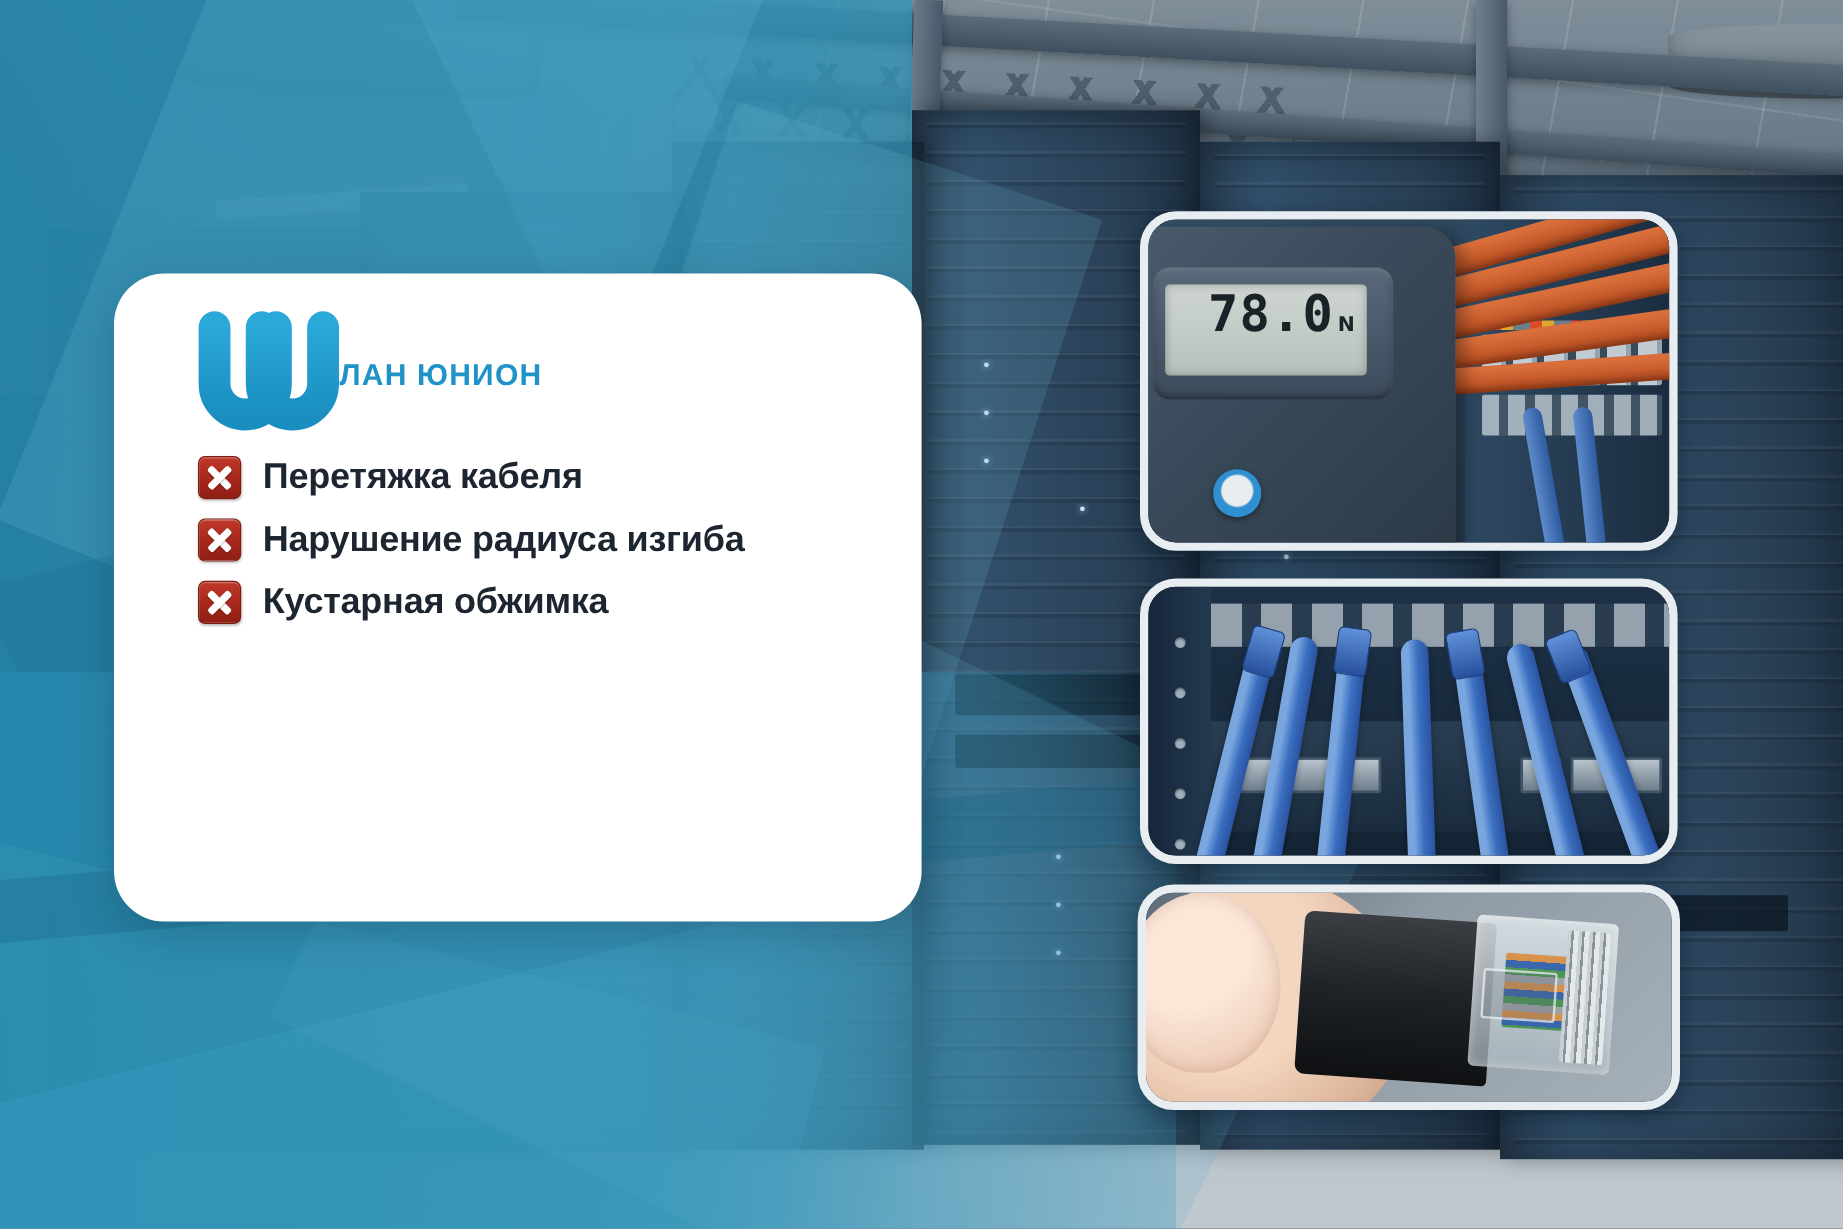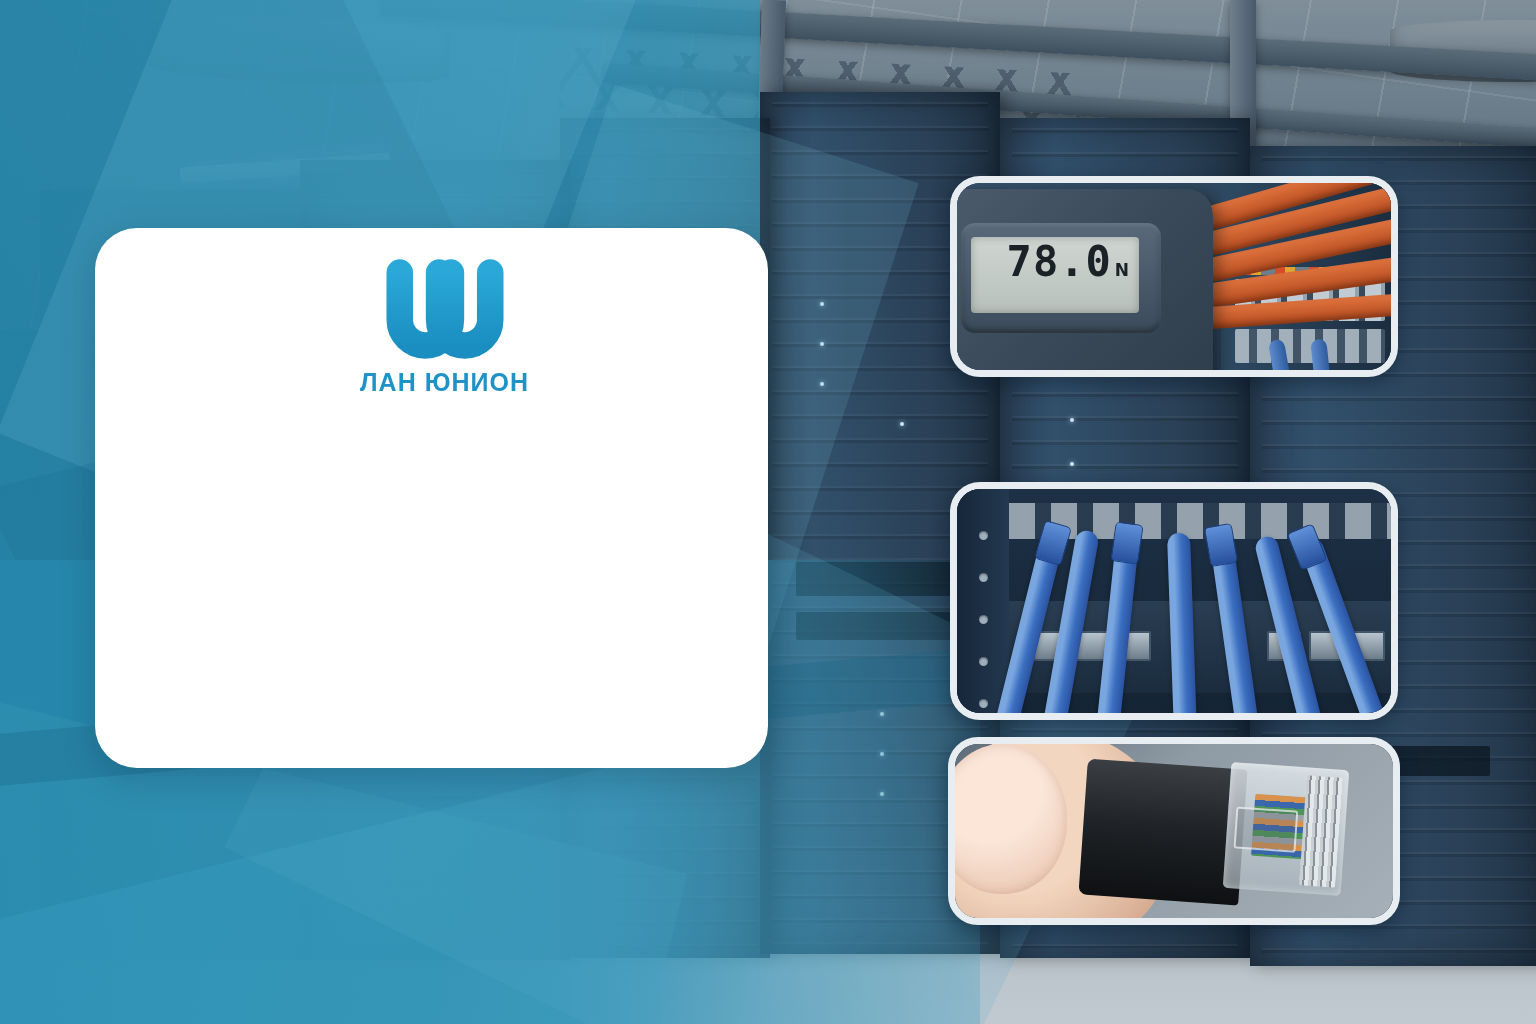--- a/index.html
+++ b/index.html
@@ -126,21 +126,21 @@
     position: absolute;
     left: 95px; top: 228px; width: 673px; height: 540px;
     background: #ffffff;
     border-radius: 42px;
     box-shadow: 0 10px 34px rgba(10,32,50,.22);
     padding: 24px 44px 28px 70px;
   }
 
   .logo-wrap {
     width: 100%;
-    display: flex; flex-direction: column; align-items: center;
+    display: flex; flex-direction: row; align-items: center;
     margin-top: 6px;
     text-align: right;
   }
   .logo-mark { width: 118px; height: 104px; display: block; }
   .logo-word {
     margin-top: 6px;
     font-size: 25px; font-weight: 700; letter-spacing: 1px;
     color: #1f93c7;
     font-family: "Liberation Sans", sans-serif;
   }
@@ -181,21 +181,21 @@
 
   
   .photo {
     position: absolute;
     border: 7px solid #e8edf1;
     border-radius: 30px;
     overflow: hidden;
     box-shadow: 0 6px 20px rgba(5,20,35,.45);
     background: #22394f;
   }
-  .photo-1 { left: 950px; top: 176px; width: 448px; height: 201px; }
+  .photo-1 { left: 950px; top: 176px; width: 448px; height: 283px; }
   .photo-2 { left: 950px; top: 482px; width: 448px; height: 238px; }
   .photo-3 { left: 948px; top: 737px; width: 452px; height: 188px; }
 
   .pinner { position: absolute; inset: 0; overflow: hidden; }
 
   
   .p1-bg { position: absolute; inset: 0; background: linear-gradient(135deg,#37536d,#24394d); }
   .p1-rack {
     position: absolute; right: 0; top: 0; width: 170px; height: 100%;
     background: linear-gradient(90deg,#2e4a63,#1b2d40);
@@ -429,20 +429,34 @@
             <stop offset="1" stop-color="#1a8ec0"></stop>
           </linearGradient>
         </defs>
         <path d="M14 14 L14 62 A26 26 0 0 0 66 62 L66 14" fill="none" stroke="url(#lgrad)" stroke-width="27" stroke-linecap="round"></path>
         <path d="M54 14 L54 62 A26 26 0 0 0 106 62 L106 14" fill="none" stroke="url(#lgrad)" stroke-width="27" stroke-linecap="round"></path>
       </svg>
       <div class="logo-word">ЛАН ЮНИОН</div>
     </div>
 
 
+    <div class="bullets">
+      <div class="bullet">
+        <span class="x-icon"></span>
+        <span class="bullet-label">Перетяжка кабеля</span>
+      </div>
+      <div class="bullet">
+        <span class="x-icon"></span>
+        <span class="bullet-label">Нарушение радиуса изгиба</span>
+      </div>
+      <div class="bullet">
+        <span class="x-icon"></span>
+        <span class="bullet-label">Кустарная обжимка</span>
+      </div>
+    </div>
   </div>
 
   <div class="photo photo-1">
     <div class="pinner">
       <div class="p1-bg"></div>
       <div class="p1-rack"></div>
       <div class="p1-leds"></div>
       <div class="p1-rack-strip"></div>
       <div class="p1-rack-strip2"></div>
 

